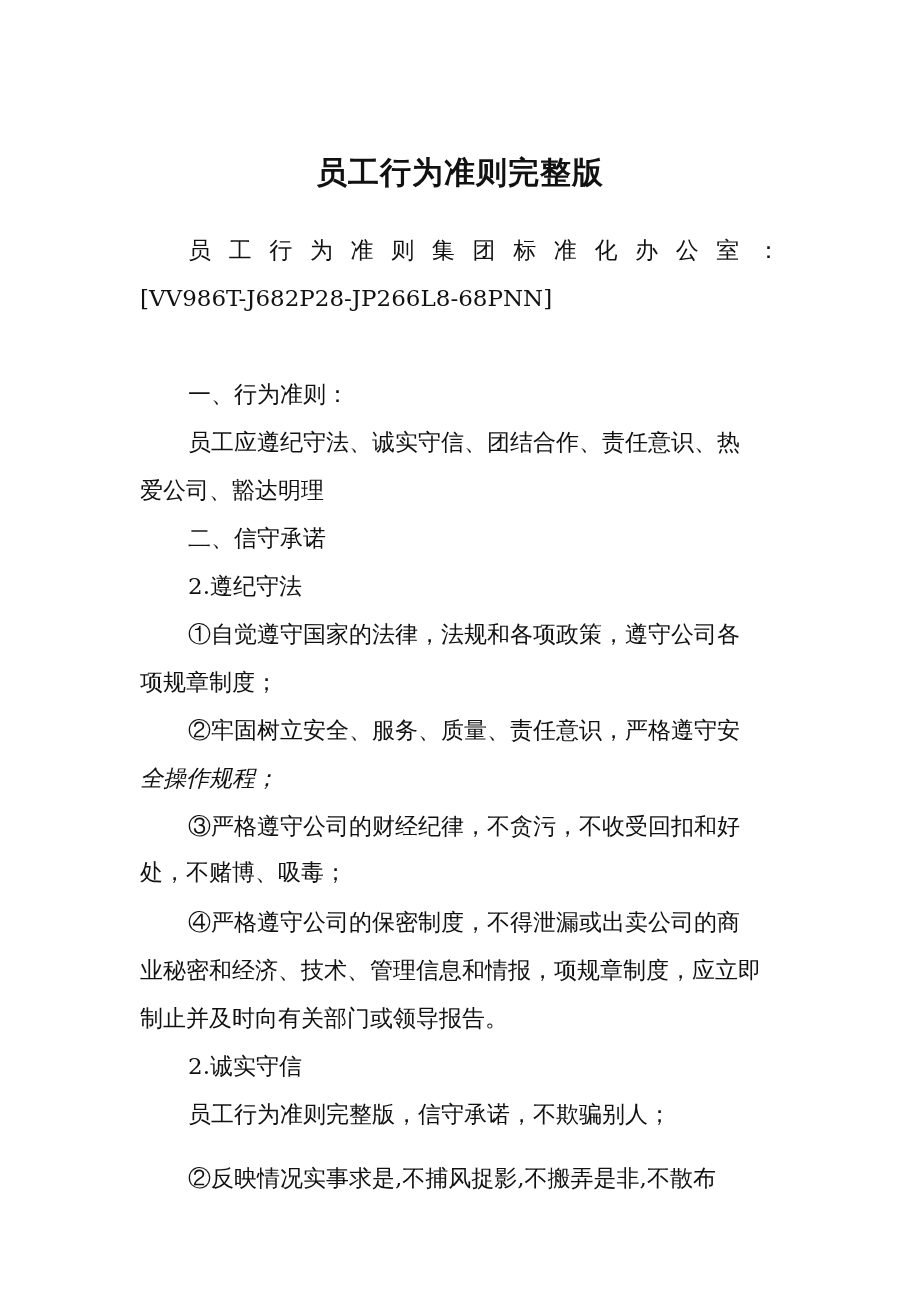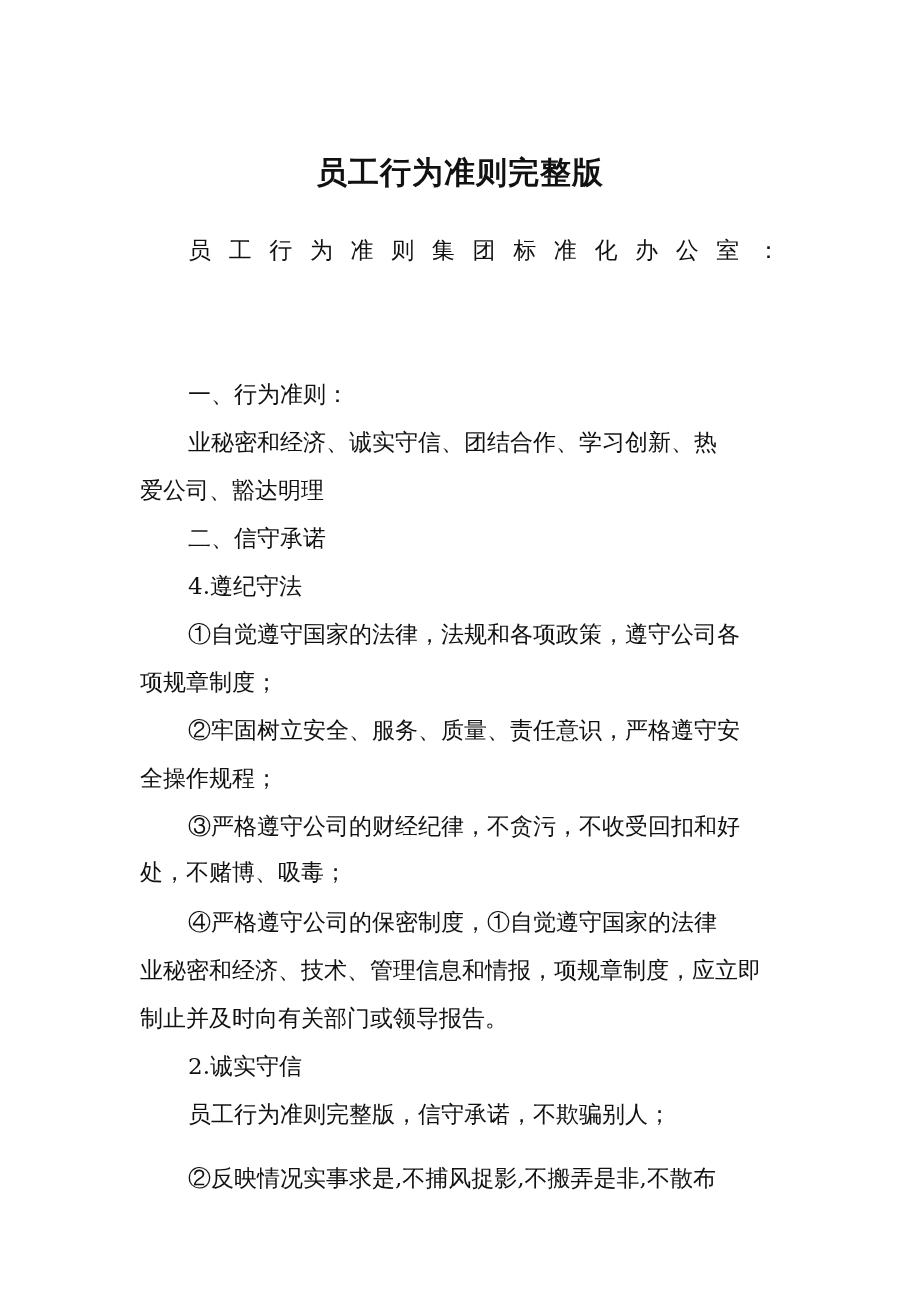--- a/index.html
+++ b/index.html
@@ -27,33 +27,34 @@
       <span>集</span>
       <span>团</span>
       <span>标</span>
       <span>准</span>
       <span>化</span>
       <span>办</span>
       <span>公</span>
       <span>室</span>
       <span>：</span>
     </div>
+  <div class="line" style="top:278px;">[VV986T-J682P28-JP266L8-68PNN]</div>
 
   <div id="body-lines">
       <div class="line indent" style="top: 374px;">一、行为准则：</div>
-      <div class="line indent" style="top: 422px;">业秘密和经济、诚实守信、团结合作、学习创新、热</div>
+      <div class="line indent" style="top: 422px;">员工应遵纪守法、诚实守信、团结合作、责任意识、热</div>
       <div class="line" style="top: 470px;">爱公司、豁达明理</div>
       <div class="line indent" style="top: 518px;">二、信守承诺</div>
-      <div class="line indent" style="top: 566px;">4.遵纪守法</div>
+      <div class="line indent" style="top: 566px;">2.遵纪守法</div>
       <div class="line indent" style="top: 614px;">①自觉遵守国家的法律，法规和各项政策，遵守公司各</div>
       <div class="line" style="top: 662px;">项规章制度；</div>
       <div class="line indent" style="top: 710px;">②牢固树立安全、服务、质量、责任意识，严格遵守安</div>
-      <div class="line" style="top: 758px;">全操作规程；</div>
+      <div class="line" style="top: 758px; font-style: italic;">全操作规程；</div>
       <div class="line indent" style="top: 806px;">③严格遵守公司的财经纪律，不贪污，不收受回扣和好</div>
       <div class="line" style="top: 854px; font-family: Liberation Mono, monospace;">处，不赌博、吸毒；</div>
-      <div class="line indent" style="top: 902px;">④严格遵守公司的保密制度，①自觉遵守国家的法律</div>
+      <div class="line indent" style="top: 902px;">④严格遵守公司的保密制度，不得泄漏或出卖公司的商</div>
       <div class="line" style="top: 950px;">业秘密和经济、技术、管理信息和情报，项规章制度，应立即</div>
       <div class="line" style="top: 998px;">制止并及时向有关部门或领导报告。</div>
       <div class="line indent" style="top: 1046px;">2.诚实守信</div>
       <div class="line indent" style="top: 1094px;">员工行为准则完整版，信守承诺，不欺骗别人；</div>
       <div class="line indent" style="top: 1142px; margin-top: 16px;">②反映情况实事求是,不捕风捉影,不搬弄是非,不散布</div>
     </div>
 </div>
 
 </body></html>

